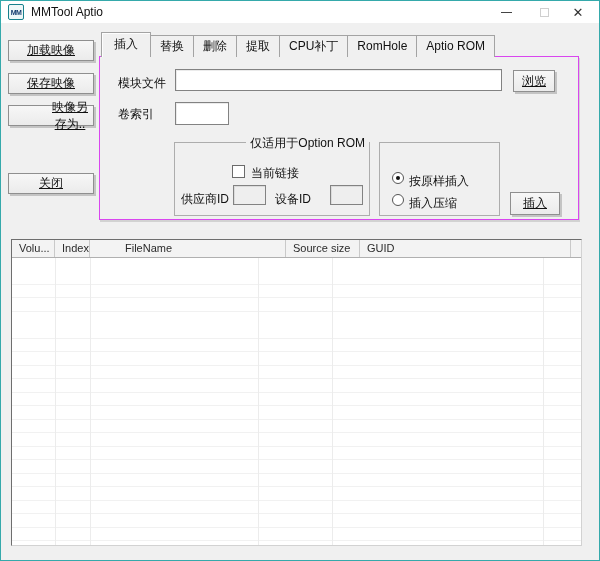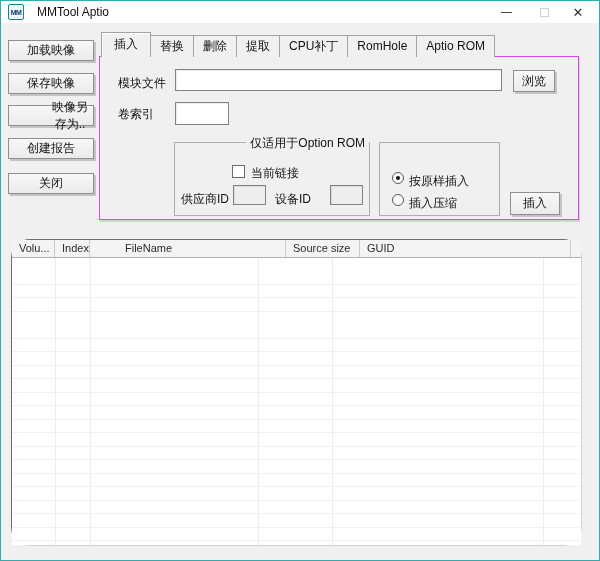--- a/index.html
+++ b/index.html
@@ -13,33 +13,34 @@
     background:#f0f0f0; border:1px solid #35a9ab; overflow:hidden;
   }
   
   .titlebar { position:absolute; left:0; top:0; width:100%; height:22px; background:#ffffff; }
   .app-icon {
     position:absolute; left:7px; top:3px; width:16px; height:16px;
     border:1px solid #17808c; border-radius:2px; background:#eef7f8;
     display:flex; align-items:center; justify-content:center;
   }
   .app-icon-text { font-size:7px; font-weight:bold; color:#123a6e; letter-spacing:-0.5px; }
-  .title { position:absolute; left:36px; top:0; line-height:22px; font-size:12px; color:#111; }
+  .title { position:absolute; left:30px; top:0; line-height:22px; font-size:12px; color:#111; }
   .ctrl { position:absolute; top:0; width:30px; height:22px; display:flex; align-items:center; justify-content:center; }
   .ctrl.min { left:490px; }
   .ctrl.max { left:528px; }
   .ctrl.close { left:562px; font-size:13px; color:#333; }
   .min-glyph { width:11px; border-top:1.5px solid #444; display:block; }
   .max-glyph { width:9px; height:9px; border:1px solid #cfcfcf; display:block; }
   
   .btn {
     position:absolute; background:linear-gradient(#f7f7f7,#ebebeb);
     border:1px solid #8f8f8f; box-shadow:2px 2px 0 rgba(0,0,0,0.18);
     font-size:12px; color:#111; display:flex; align-items:center; justify-content:center;
     font-family:inherit;
+    text-decoration:underline;
   }
   .side-btn { left:7px; width:86px; height:21px; }
   
   .tabstrip { position:absolute; left:100px; top:33px; height:23px; display:flex; align-items:flex-end; z-index:3; }
   .tab {
     height:22px; line-height:21px; padding:0 9px; background:#f0f0f0;
     border-top:1px solid #a3a3a3; border-right:1px solid #a3a3a3;
     font-size:12px; color:#111; white-space:nowrap;
   }
   .tab:first-child { border-left:1px solid #a3a3a3; }
@@ -75,21 +76,21 @@
   }
   .radio.checked::after {
     content:""; position:absolute; left:3px; top:3px; width:4px; height:4px;
     border-radius:50%; background:#111;
   }
   
   .table {
     position:absolute; left:10px; top:238px; width:571px; height:307px;
     background:#fff;
     border-top:1px solid #6e6e6e; border-left:1px solid #6e6e6e;
-    border-right:1px solid #d2d2d2; border-bottom:1px solid #d2d2d2;border-radius:19px;
+    border-right:1px solid #d2d2d2; border-bottom:1px solid #d2d2d2;
   }
   .thead { position:absolute; left:0; top:0; width:100%; height:18px; background:#f3f3f3;
     border-bottom:1px solid #b0b0b0; display:flex; }
   .th {
     height:100%; border-right:1px solid #c9c9c9; font-size:11px; color:#2b2b2b;
     line-height:17px; padding-left:7px; overflow:hidden; white-space:nowrap;
   }
   .tbody {
     position:absolute; left:0; top:18px; right:0; bottom:0; background:#fff;
     background-image:repeating-linear-gradient(to bottom, transparent 0px, transparent 12.5px, #f1f1f1 12.5px, #f1f1f1 13.5px);
@@ -111,21 +112,20 @@
     </span>
     <span class="ctrl max">
       <span class="max-glyph"></span>
     </span>
     <span class="ctrl close">✕</span>
   </div>
 
   <button class="btn side-btn" style="top:39px;">加载映像</button>
   <button class="btn side-btn" style="top:72px;">保存映像</button>
   <button class="btn side-btn" style="top:104px;padding-left:38px;">映像另存为..</button>
-  <button class="btn side-btn" style="top:137px;">创建报告</button>
   <button class="btn side-btn" style="top:172px;">关闭</button>
 
   <div class="tabstrip">
     <div class="tab active">插入</div>
     <div class="tab">替换</div>
     <div class="tab">删除</div>
     <div class="tab">提取</div>
     <div class="tab">CPU补丁</div>
     <div class="tab">RomHole</div>
     <div class="tab">Aptio ROM</div>

